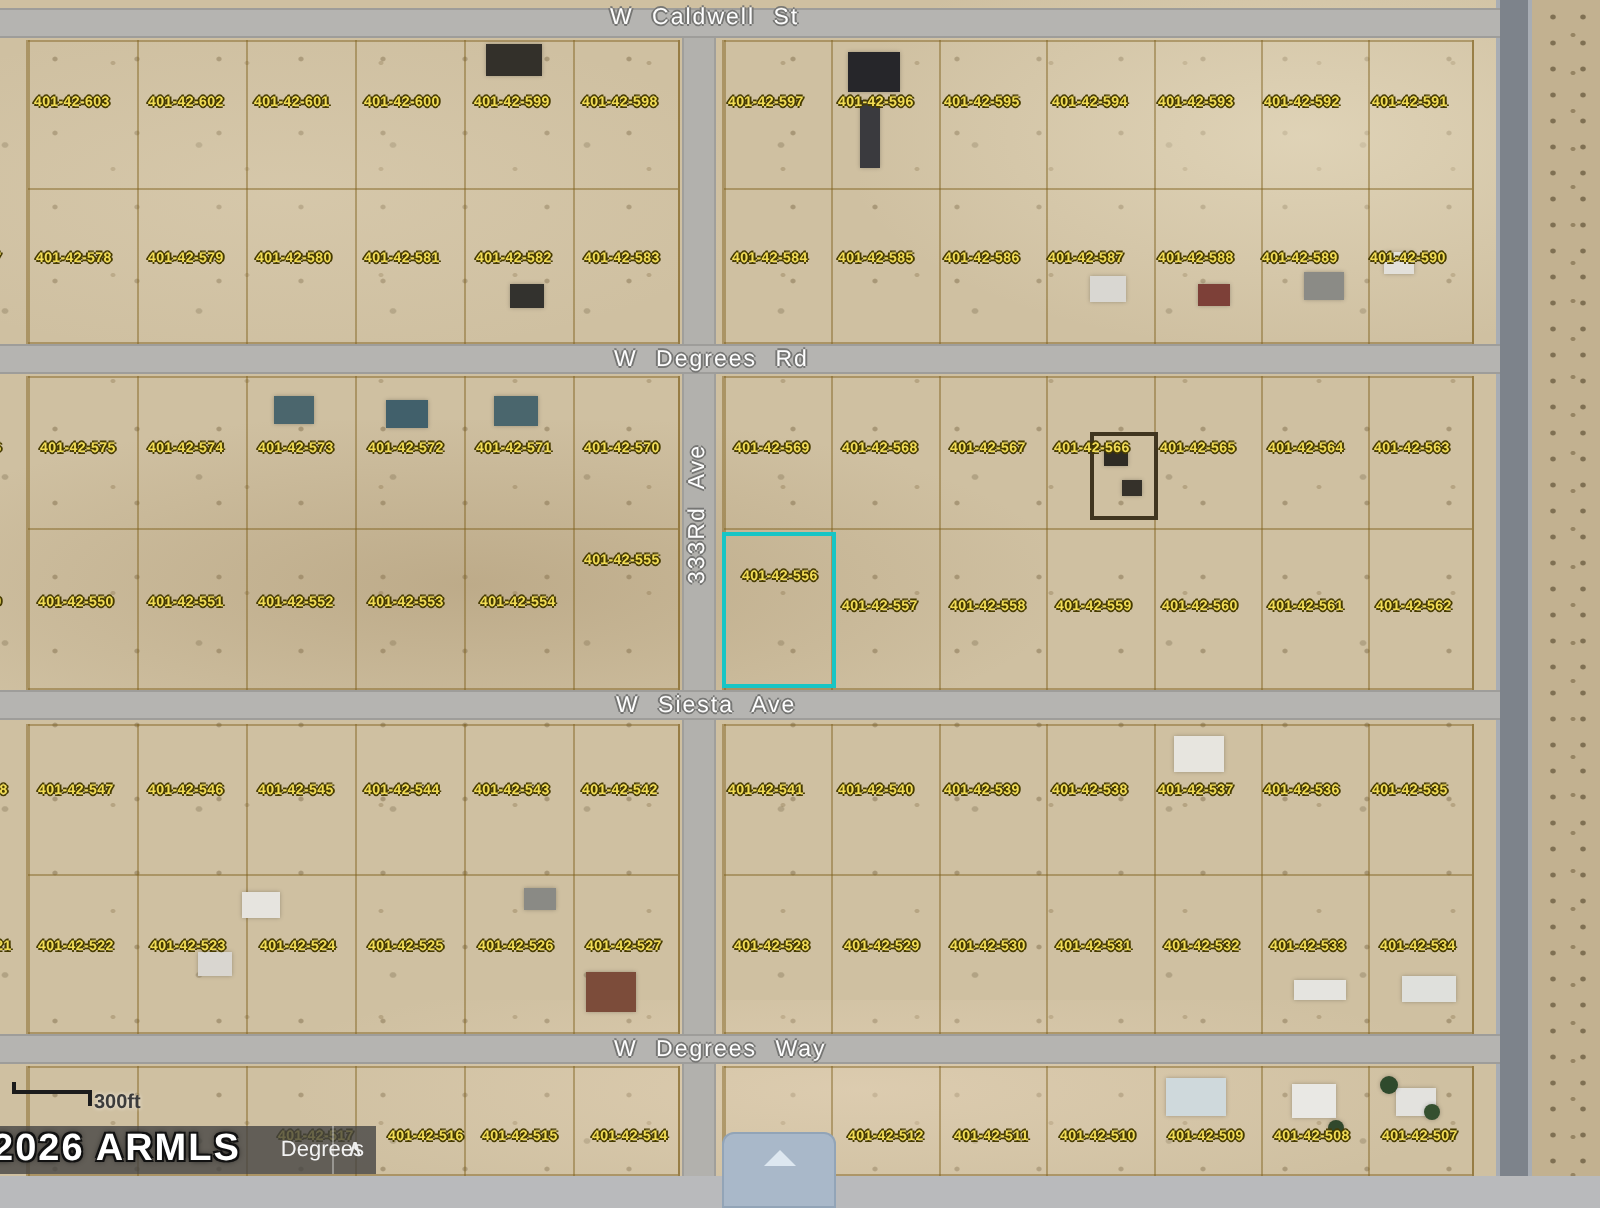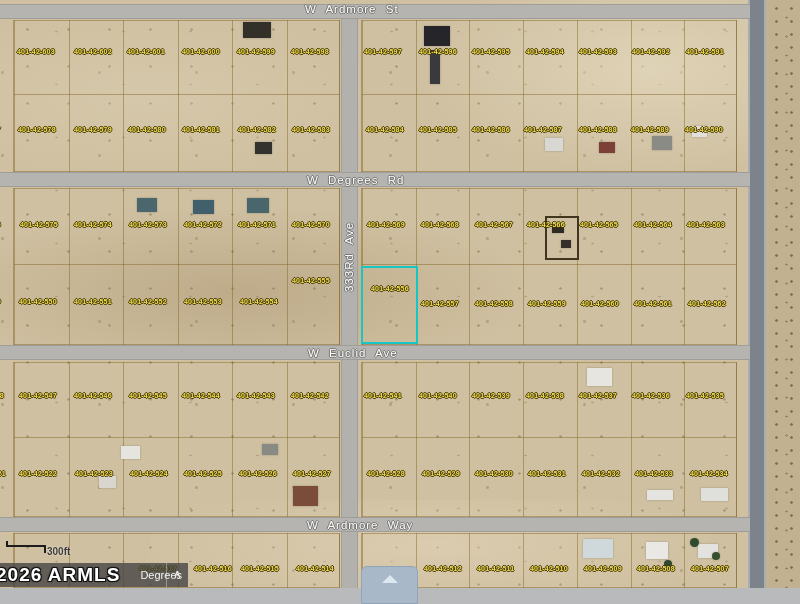--- a/index.html
+++ b/index.html
@@ -105,24 +105,24 @@
   <div class="blk r noMid" style="left:361px;top:533px;width:376px;height:55px"></div>
 
   <div class="road-v" style="left:341px;top:19px;height:569px"></div>
   <div class="hwy"></div>
   <div class="veg"></div>
   <div class="road-h" style="left:0;top:4px;width:750px"></div>
   <div class="road-h" style="left:0;top:172px;width:750px"></div>
   <div class="road-h" style="left:0;top:345px;width:750px"></div>
   <div class="road-h" style="left:0;top:517px;width:750px"></div>
 
-  <div class="stlabel" style="left:305px;top:3px">W Ardmore St</div>
+  <div class="stlabel" style="left:305px;top:3px">W Caldwell St</div>
   <div class="stlabel" style="left:307px;top:174px">W Degrees Rd</div>
-  <div class="stlabel" style="left:308px;top:347px">W Euclid Ave</div>
-  <div class="stlabel" style="left:307px;top:519px">W Ardmore Way</div>
+  <div class="stlabel" style="left:308px;top:347px">W Siesta Ave</div>
+  <div class="stlabel" style="left:307px;top:519px">W Degrees Way</div>
   <div class="stlabel vert" style="left:306px;top:249px">333Rd Ave</div>
 
   <div id="bld-layer" style="left:0;top:0;width:800px;height:604px">
       <div class="bld" style="left: 243px; top: 22px; width: 28px; height: 16px; background: rgb(51, 48, 42);"></div>
       <div class="bld" style="left: 424px; top: 26px; width: 26px; height: 20px; background: rgb(38, 38, 42);"></div>
       <div class="bld" style="left: 430px; top: 50px; width: 10px; height: 34px; background: rgb(58, 58, 62);"></div>
       <div class="bld" style="left: 255px; top: 142px; width: 17px; height: 12px; background: rgb(51, 50, 46);"></div>
       <div class="bld" style="left: 545px; top: 138px; width: 18px; height: 13px; background: rgb(217, 215, 210);"></div>
       <div class="bld" style="left: 599px; top: 142px; width: 16px; height: 11px; background: rgb(125, 64, 56);"></div>
       <div class="bld" style="left: 652px; top: 136px; width: 20px; height: 14px; background: rgb(139, 139, 134);"></div>

